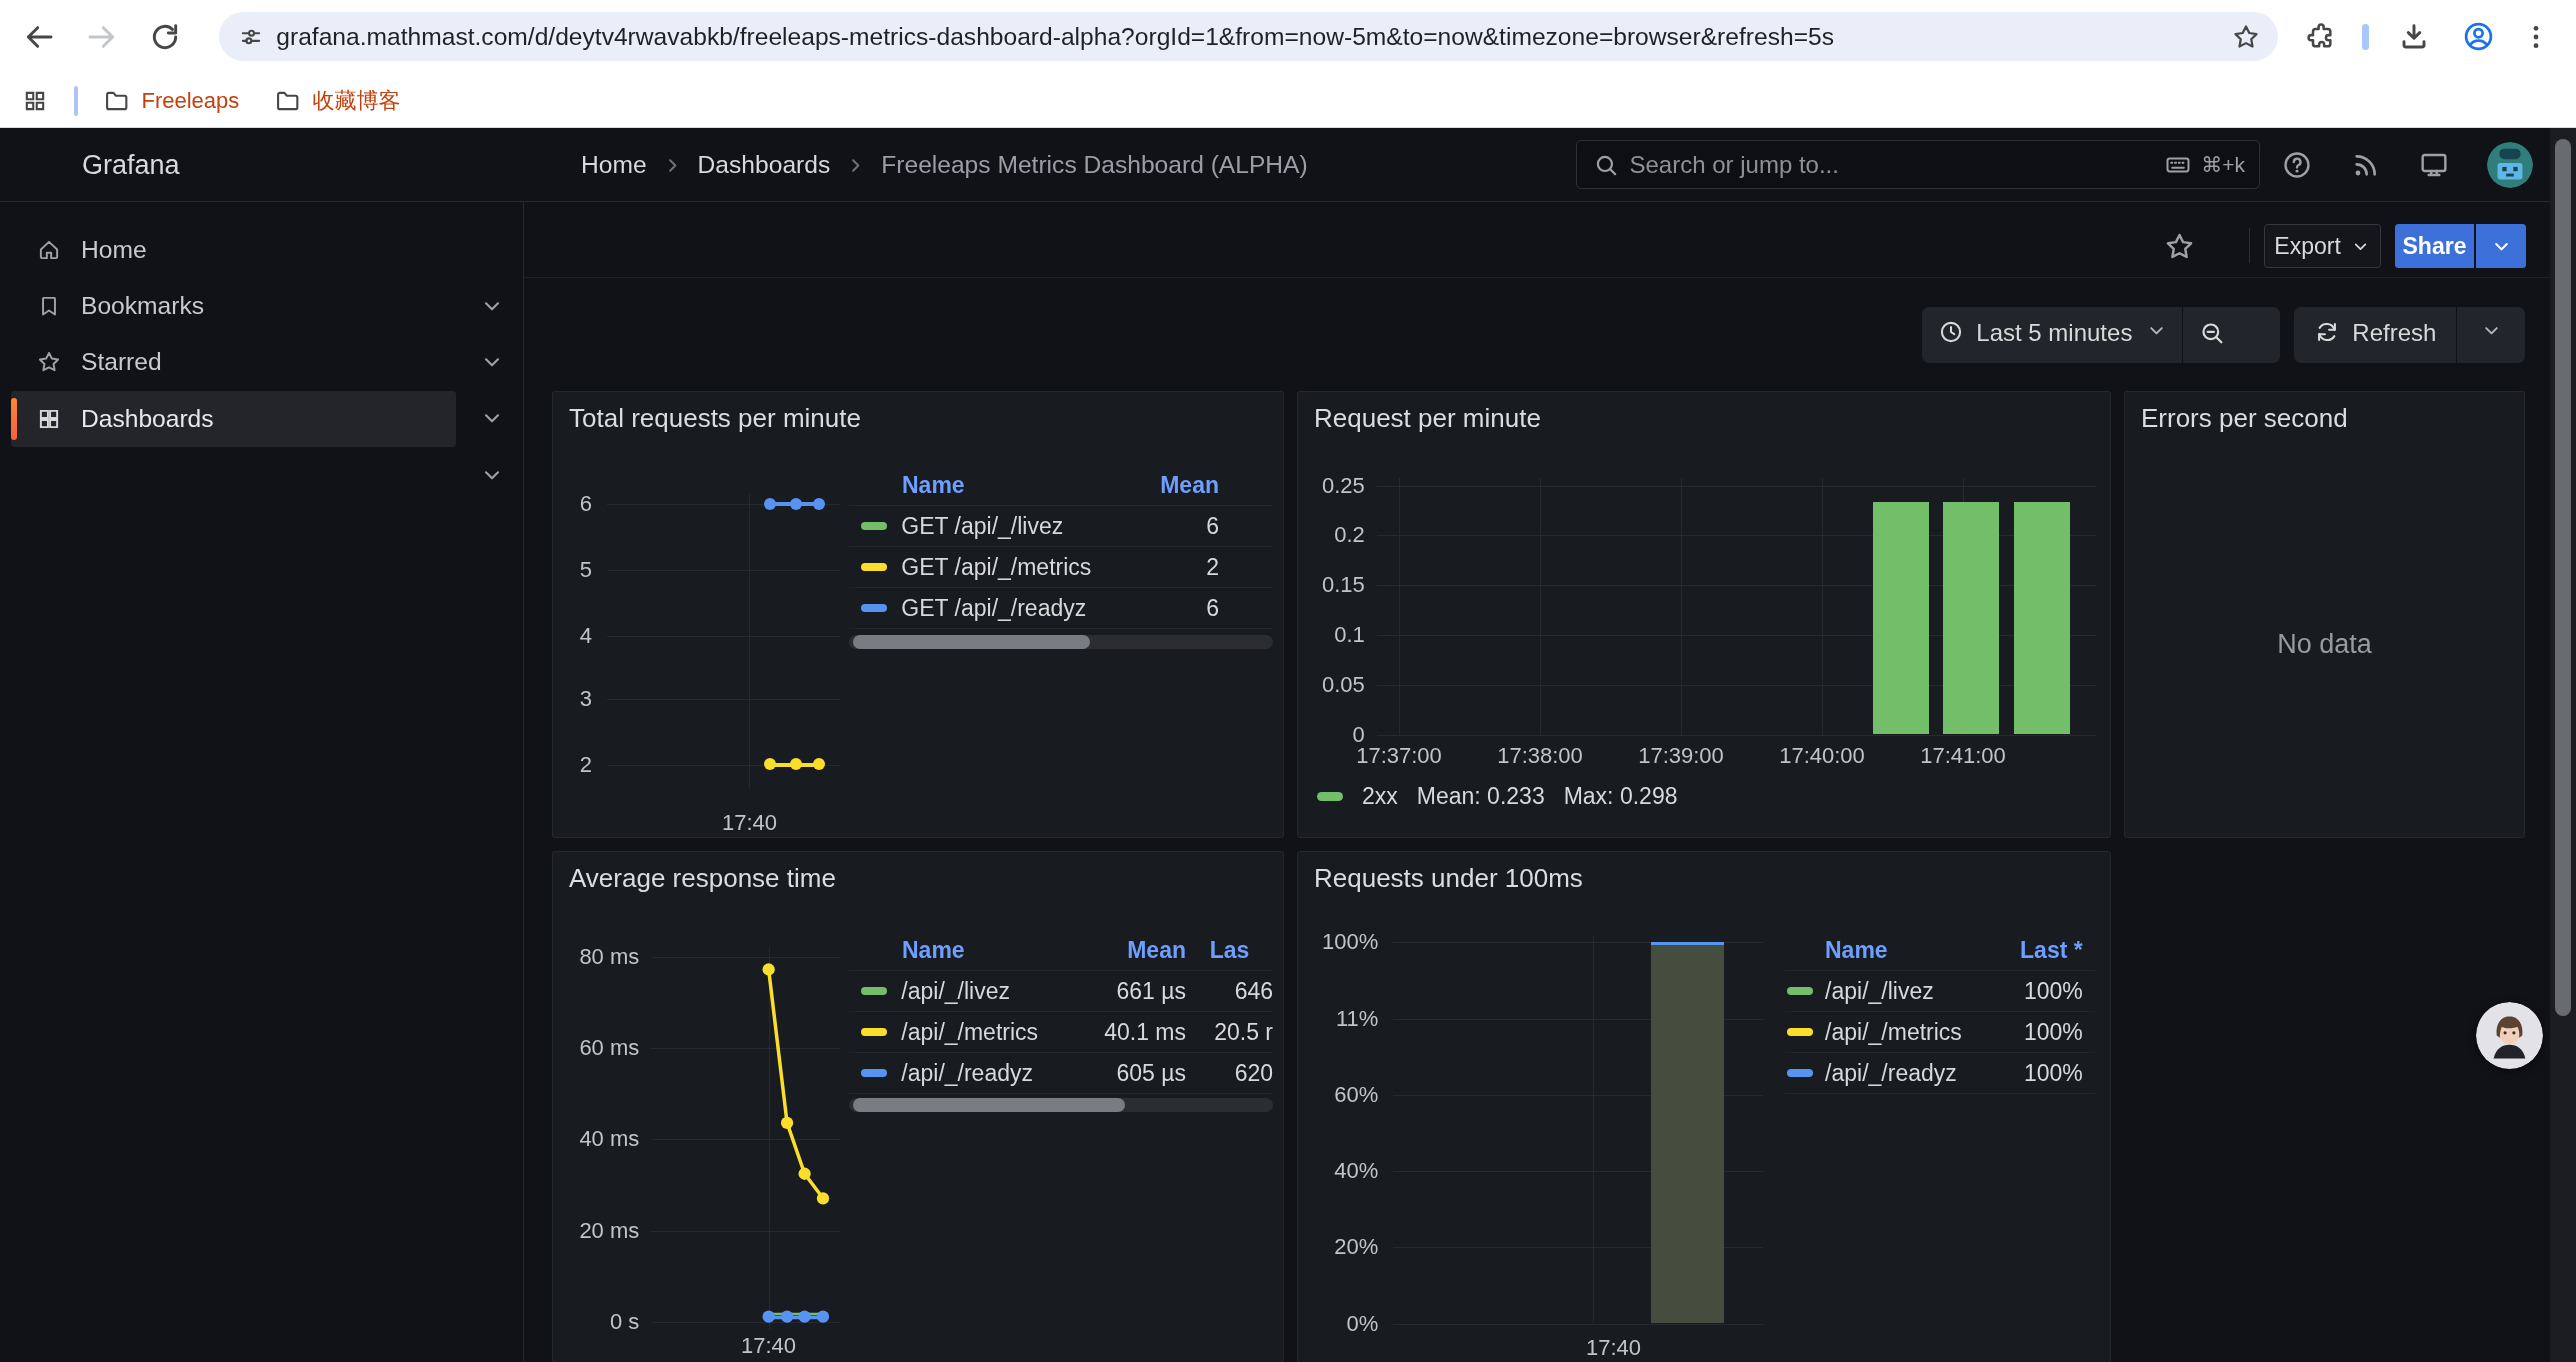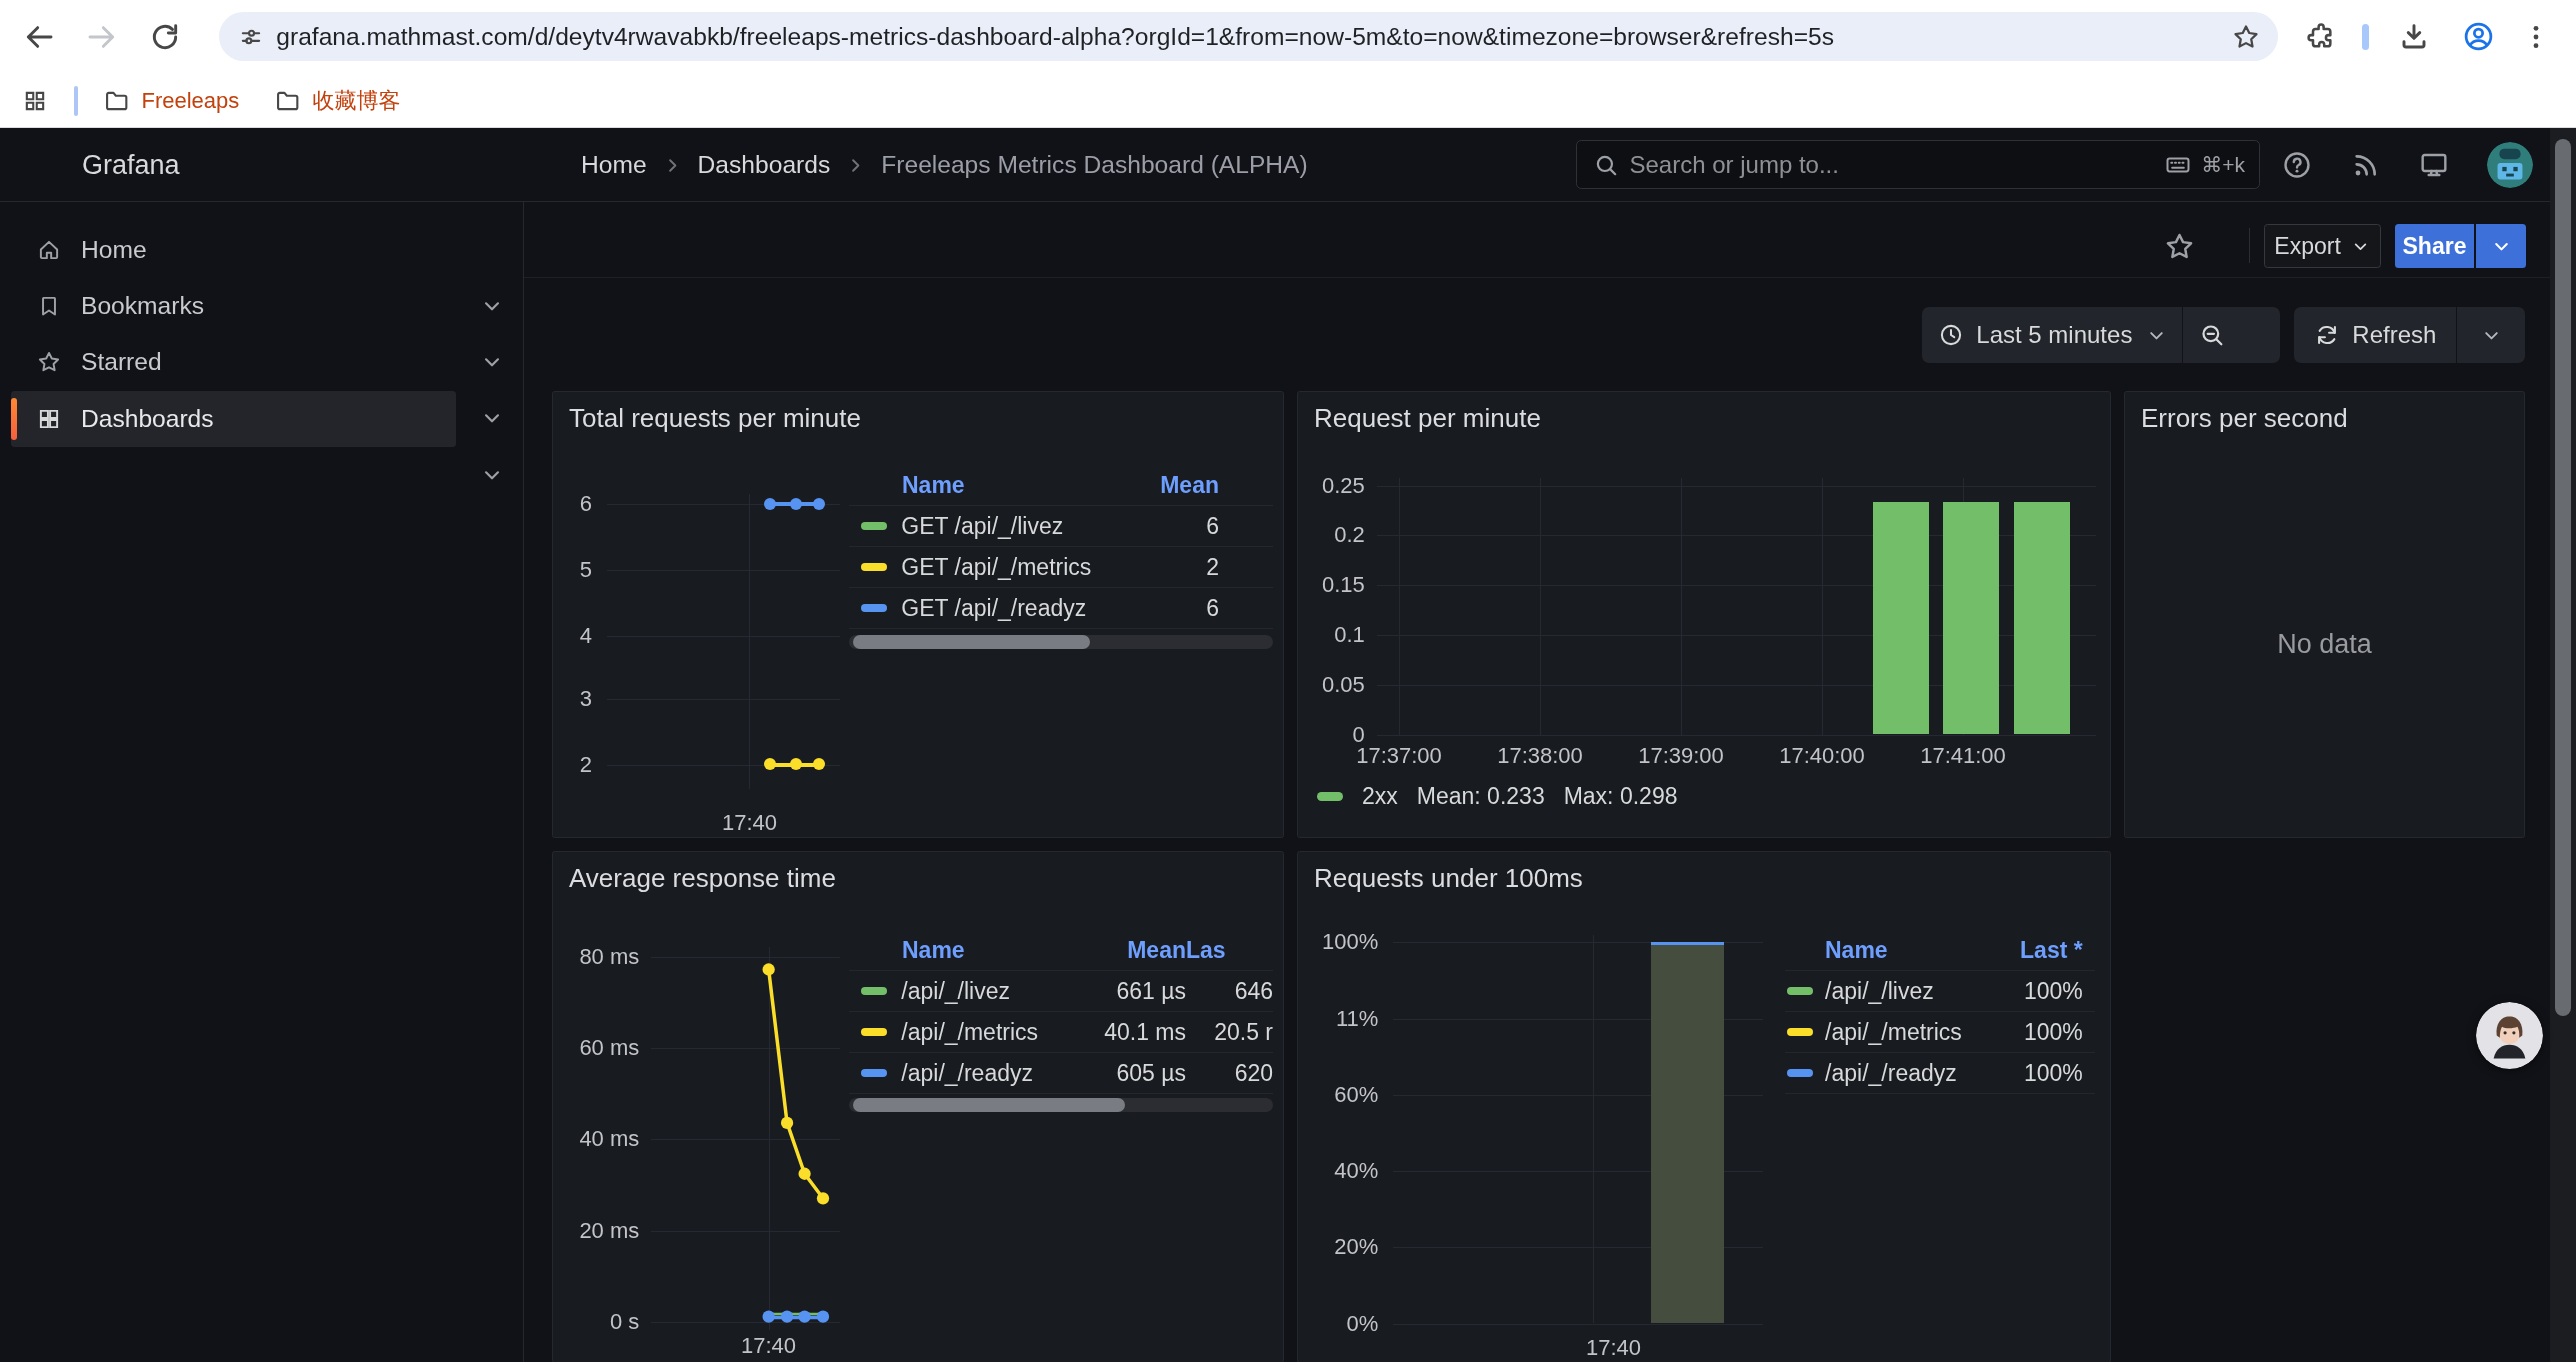--- a/index.html
+++ b/index.html
@@ -47,21 +47,21 @@
 
   
   .gf-main { position:absolute; left:524px; top:202px; width:2052px; height:1161px; background:#111217; }
   .sub-border { position:absolute; left:0; top:75px; width:2052px; height:0.9px; background:#1d2026; }
   .ico-btn { color:#9da0a6; display:flex; align-items:center; justify-content:center; cursor:pointer; }
   .v-div { position:absolute; top:26px; width:0.9px; height:35px; background:#2a2d33; }
   .btn-outline { position:absolute; top:22px; height:44px; border:0.9px solid #35383f; border-radius:3.5px; background:#141619; color:#d8d9da; font-size:23px; display:flex; align-items:center; justify-content:center; gap:8.8px; cursor:pointer; }
   .btn-blue { position:absolute; top:22px; height:44px; background:#3D71D9; border-radius:3.5px 0 0 3.5px; color:#ffffff; font-size:23px; font-weight:bold; display:flex; align-items:center; justify-content:center; cursor:pointer; }
   .btn-blue-caret { position:absolute; top:22px; height:44px; background:#3D71D9; border-radius:0 3.5px 3.5px 0; color:#ffffff; display:flex; align-items:center; justify-content:center; cursor:pointer; }
   .tool-group { position:absolute; top:105px; height:56px; background:#22252B; border-radius:7px; display:flex; align-items:stretch; color:#d8d9da; }
-  .tg-seg { display:flex; align-items:center; cursor:pointer; }
+  .tg-seg { display:flex; cursor:pointer;margin-top:12px; }
   .tg-sep { width:0.9px; background:#111217; }
   .tg-label { font-size:24px; font-weight:500; }
 
   
   .panel { position:absolute; background:#181B20; border:0.9px solid #25282e; border-radius:2.6px; }
   .ptitle { position:absolute; left:16px; top:10.5px; font-size:26px; font-weight:500; color:#dcdde0; }
   .ytick { position:absolute; font-size:22px; color:#c3c4c9; text-align:right; height:28px; line-height:28px; }
   .xtick { position:absolute; font-size:22px; color:#c3c4c9; text-align:center; height:28px; line-height:28px; }
   .hgrid { position:absolute; height:0.9px; background:#262931; }
   .vgrid { position:absolute; width:0.9px; background:#262931; }
@@ -505,21 +505,21 @@
       <polyline points="246,531 308,531" fill="none" stroke="#5794F2" stroke-width="4"></polyline>
       <circle cx="246" cy="530" r="7" fill="#5794F2"></circle>
         <circle cx="267" cy="530" r="7" fill="#5794F2"></circle>
         <circle cx="287" cy="530" r="7" fill="#5794F2"></circle>
         <circle cx="308" cy="530" r="7" fill="#5794F2"></circle>
     </svg>
     <div class="ltable" style="left:296px;top:79px;width:424px">
       <div class="lhead">
         <span style="margin-left:53px;cursor:pointer">Name</span>
         <span style="margin-left:auto;width:105px;text-align:right;cursor:pointer">Mean</span>
-        <span style="width:87px;text-align:left;overflow:hidden;white-space:nowrap;cursor:pointer">Las</span>
+        <span style="width:87px;text-align:center;overflow:hidden;white-space:nowrap;cursor:pointer">Las</span>
       </div>
       <div class="lrow">
         <span class="pill g" style="margin-left:12.3px"></span>
         <span class="nm">/api/_/livez</span>
         <span style="margin-left:auto;width:105px;text-align:right">661 µs</span>
         <span style="width:87px;text-align:right;overflow:hidden;white-space:nowrap">646</span>
       </div>
       <div class="lrow">
         <span class="pill y" style="margin-left:12.3px"></span>
         <span class="nm">/api/_/metrics</span>

